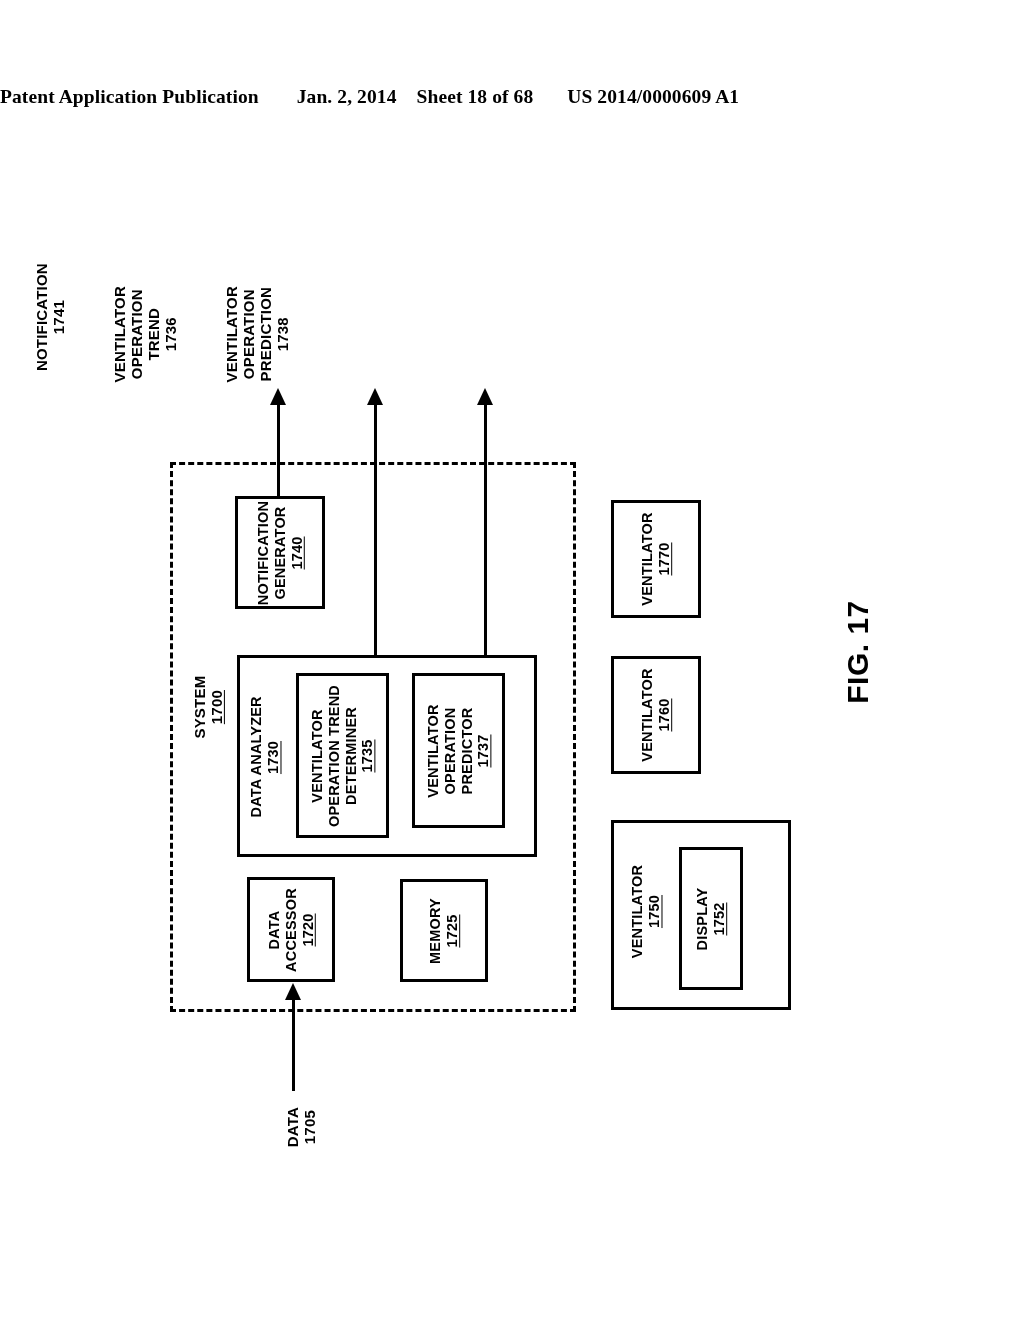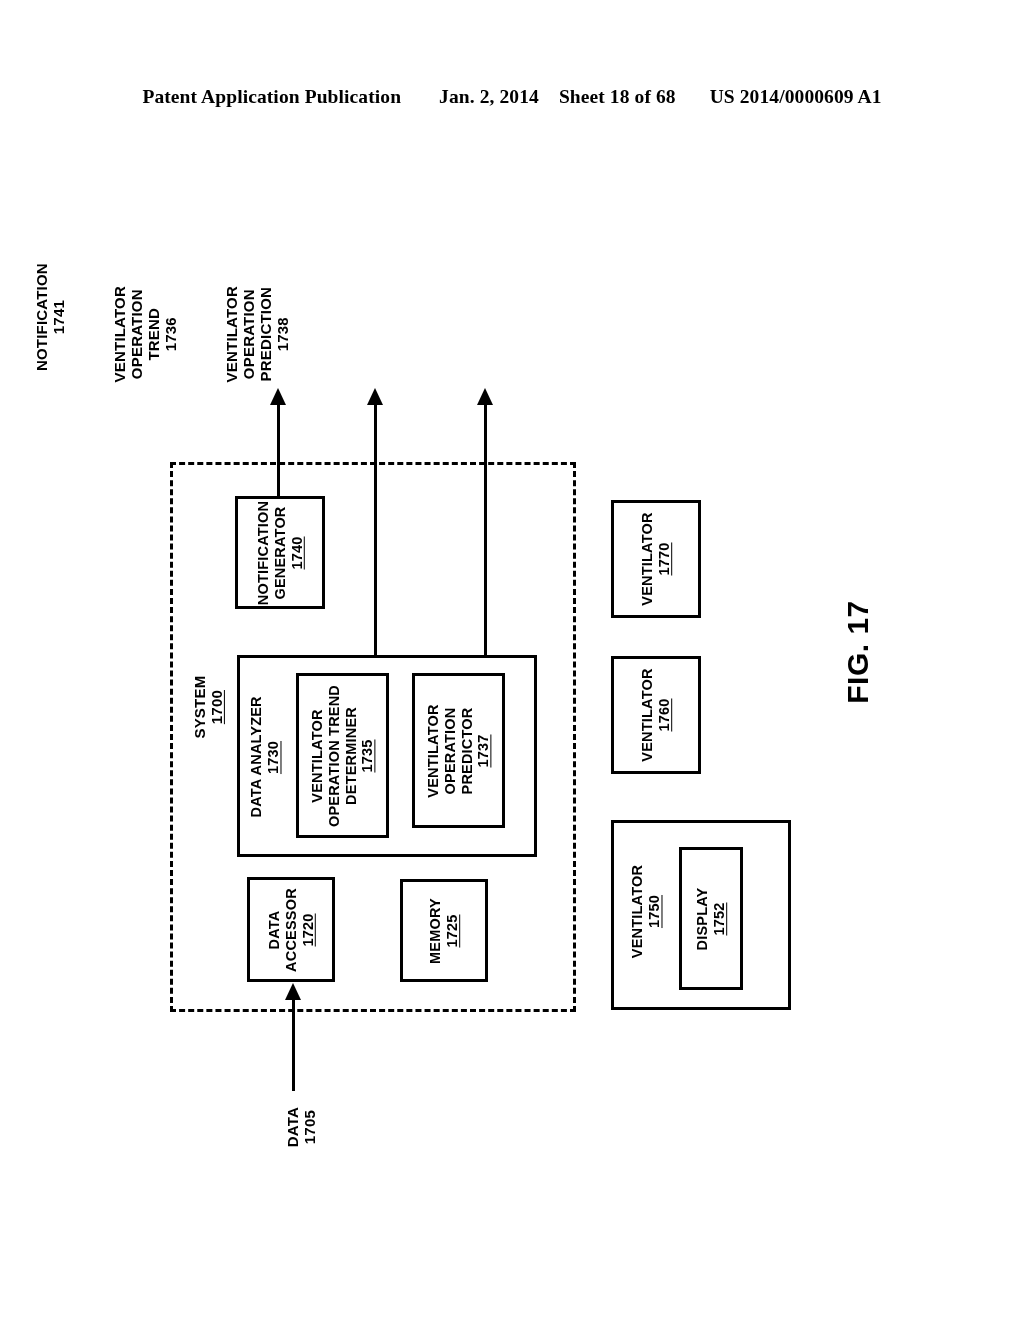--- a/index.html
+++ b/index.html
@@ -15,21 +15,21 @@
     color: #000000;
     overflow: hidden;
   }
 
   
   .page-header {
     position: absolute;
     top: 86px;
     left: 0;
     width: 1024px;
-    text-align: center;
+    text-align: left;
     font-family: "Liberation Serif", serif;
     font-weight: bold;
     font-size: 19.5px;
     letter-spacing: 0.1px;
     white-space: nowrap;
   }
   .page-header .seg { display: inline-block; }
   .gap-lg { display: inline-block; width: 38px; }
   .gap-md { display: inline-block; width: 20px; }
   .gap-xl { display: inline-block; width: 34px; }

